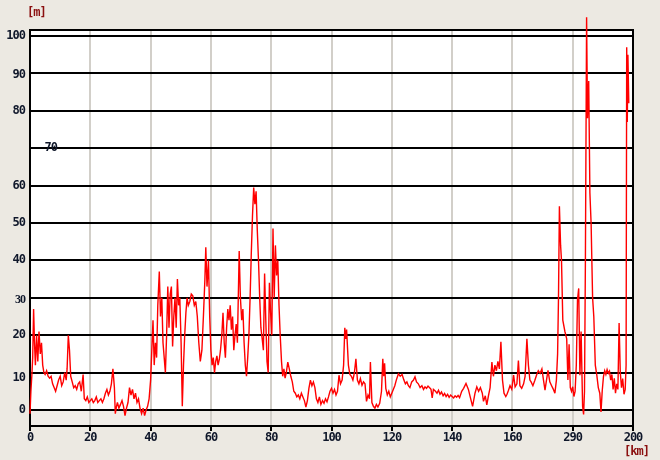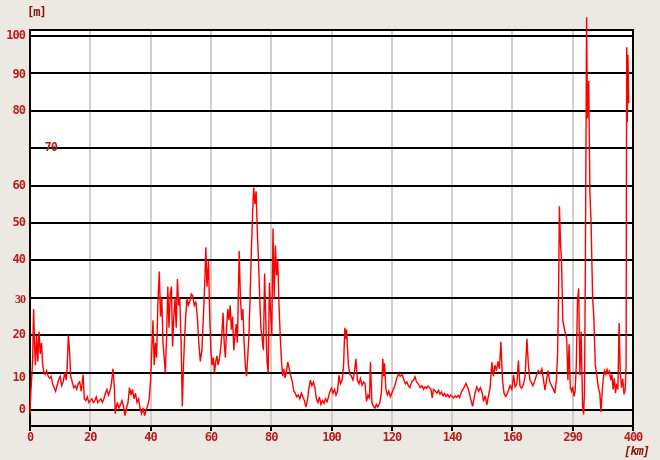--- a/index.html
+++ b/index.html
@@ -6,34 +6,34 @@
   body{
     width:660px;height:460px;overflow:hidden;
     background:#ECE9E2;
     font-family:"DejaVu Sans Mono","Liberation Mono",monospace;
   }
   .screen{position:relative;width:660px;height:460px;}
   .plot-svg{position:absolute;left:0;top:0;}
   .tick{
     position:absolute;
     font:bold 12px "DejaVu Sans Mono",monospace;
-    color:#b91c1c;
+    color:#0f172a;
     letter-spacing:-1px;
     white-space:nowrap;
   }
   .ytick{left:0;width:25px;text-align:right;}
   .xtick{top:430px;transform:translateX(-50%);}
   .unit-label{
     position:absolute;
     font:bold 12px "DejaVu Sans Mono",monospace;
     color:#8B1010;
     letter-spacing:-1px;
   }
   .unit-m{left:27px;top:5px;}
-  .unit-km{left:624px;top:444px;font-style:italic;}
+  .unit-km{left:624px;top:444px;}
 </style>
 </head>
 <body>
 
 <div class="screen">
   <svg class="plot-svg" width="660" height="460" shape-rendering="crispEdges" id="plot">
       <rect x="30" y="30" width="603" height="396" fill="#FFFFFF"></rect>
       <rect x="30" y="410" width="603" height="16" fill="#F0EDE8"></rect>
       <line x1="30" y1="30" x2="30" y2="426" stroke="#D2CFC9" stroke-width="2"></line>
       <line x1="90.30000000000001" y1="30" x2="90.30000000000001" y2="426" stroke="#D2CFC9" stroke-width="2"></line>
@@ -90,15 +90,15 @@
       <div class="tick xtick" style="left: 30px;">0</div>
       <div class="tick xtick" style="left: 90.3px;">20</div>
       <div class="tick xtick" style="left: 150.6px;">40</div>
       <div class="tick xtick" style="left: 210.9px;">60</div>
       <div class="tick xtick" style="left: 271.2px;">80</div>
       <div class="tick xtick" style="left: 331.5px;">100</div>
       <div class="tick xtick" style="left: 391.8px; text-align: right;">120</div>
       <div class="tick xtick" style="left: 452.1px;">140</div>
       <div class="tick xtick" style="left: 512.4px;">160</div>
       <div class="tick xtick" style="left: 572.7px;">290</div>
-      <div class="tick xtick" style="left: 633px;">400</div>
+      <div class="tick xtick" style="left: 633px;">200</div>
     </div>
 </div>
 
 </body></html>

